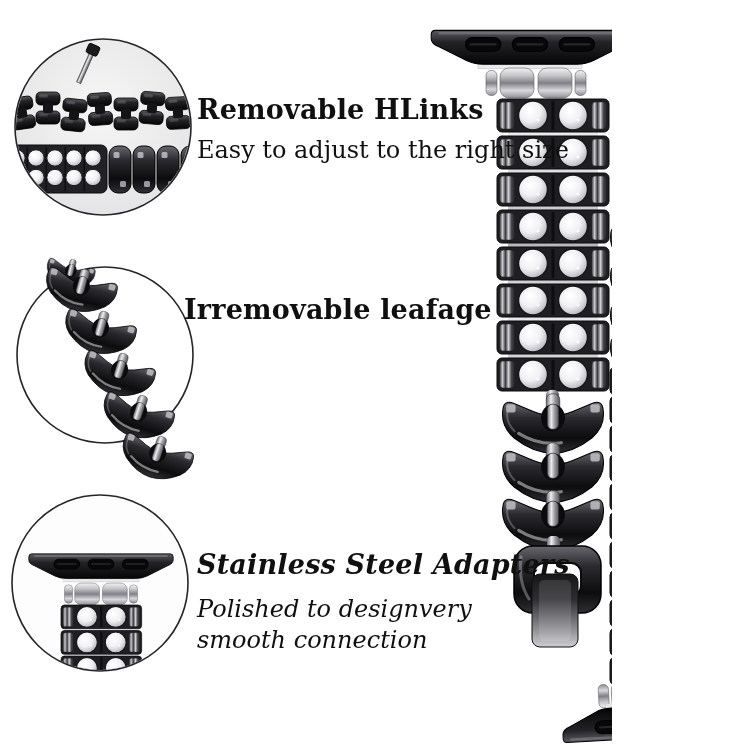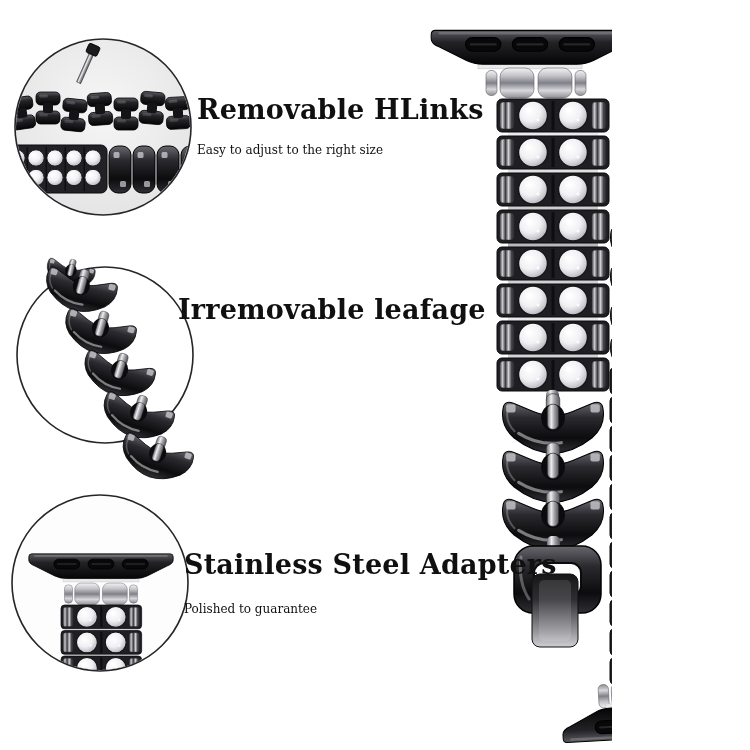--- a/index.html
+++ b/index.html
@@ -1,27 +1,27 @@
 <!DOCTYPE html>
 <html><head>
 <meta charset="utf-8">
 <style>
   html,body{margin:0;padding:0;background:#ffffff;}
   .stage{position:relative;width:612px;height:750px;background:#ffffff;overflow:hidden;
          font-family:"DejaVu Serif","Liberation Serif",serif;}
   .stage svg{position:absolute;left:0;top:0;}
   .callout{position:absolute;color:#101010;}
   .callout .heading{font-weight:700;font-size:27px;line-height:36px;white-space:nowrap;letter-spacing:.2px;}
-  .callout .body{font-size:12px;line-height:30.5px;}
+  .callout .body{font-size:24px;line-height:30.5px;}
   .callout .body .line{white-space:nowrap;}
   #callout-hlinks{left:197px;top:92px;}
   #callout-hlinks .body{margin-top:7px;}
-  #callout-leafage{left:178px;top:292px;}
+  #callout-leafage{left:184px;top:292px;}
   #callout-leafage .body{margin-top:12px;}
-  #callout-adapters{left:184px;top:547px;}
+  #callout-adapters{left:197px;top:547px;font-style:italic;}
   #callout-adapters .body{margin-top:11px;line-height:31px;}
 </style>
 </head>
 <body>
 
 <div class="stage">
 
 <svg width="750" height="750" viewBox="0 0 750 750">
   <defs>
     <linearGradient id="gMetal" x1="0" y1="0" x2="0" y2="1">
@@ -292,17 +292,18 @@
     </div>
   </div>
 
   <div class="callout" id="callout-leafage">
     <div class="heading">Irremovable leafage</div>
   </div>
 
   <div class="callout" id="callout-adapters">
     <div class="heading">Stainless Steel Adapters</div>
     <div class="body">
-      <div class="line">Polished to guarantee</div>
+      <div class="line">Polished to designvery</div>
+      <div class="line">smooth connection</div>
     </div>
   </div>
 
 </div>
 
 </body></html>

